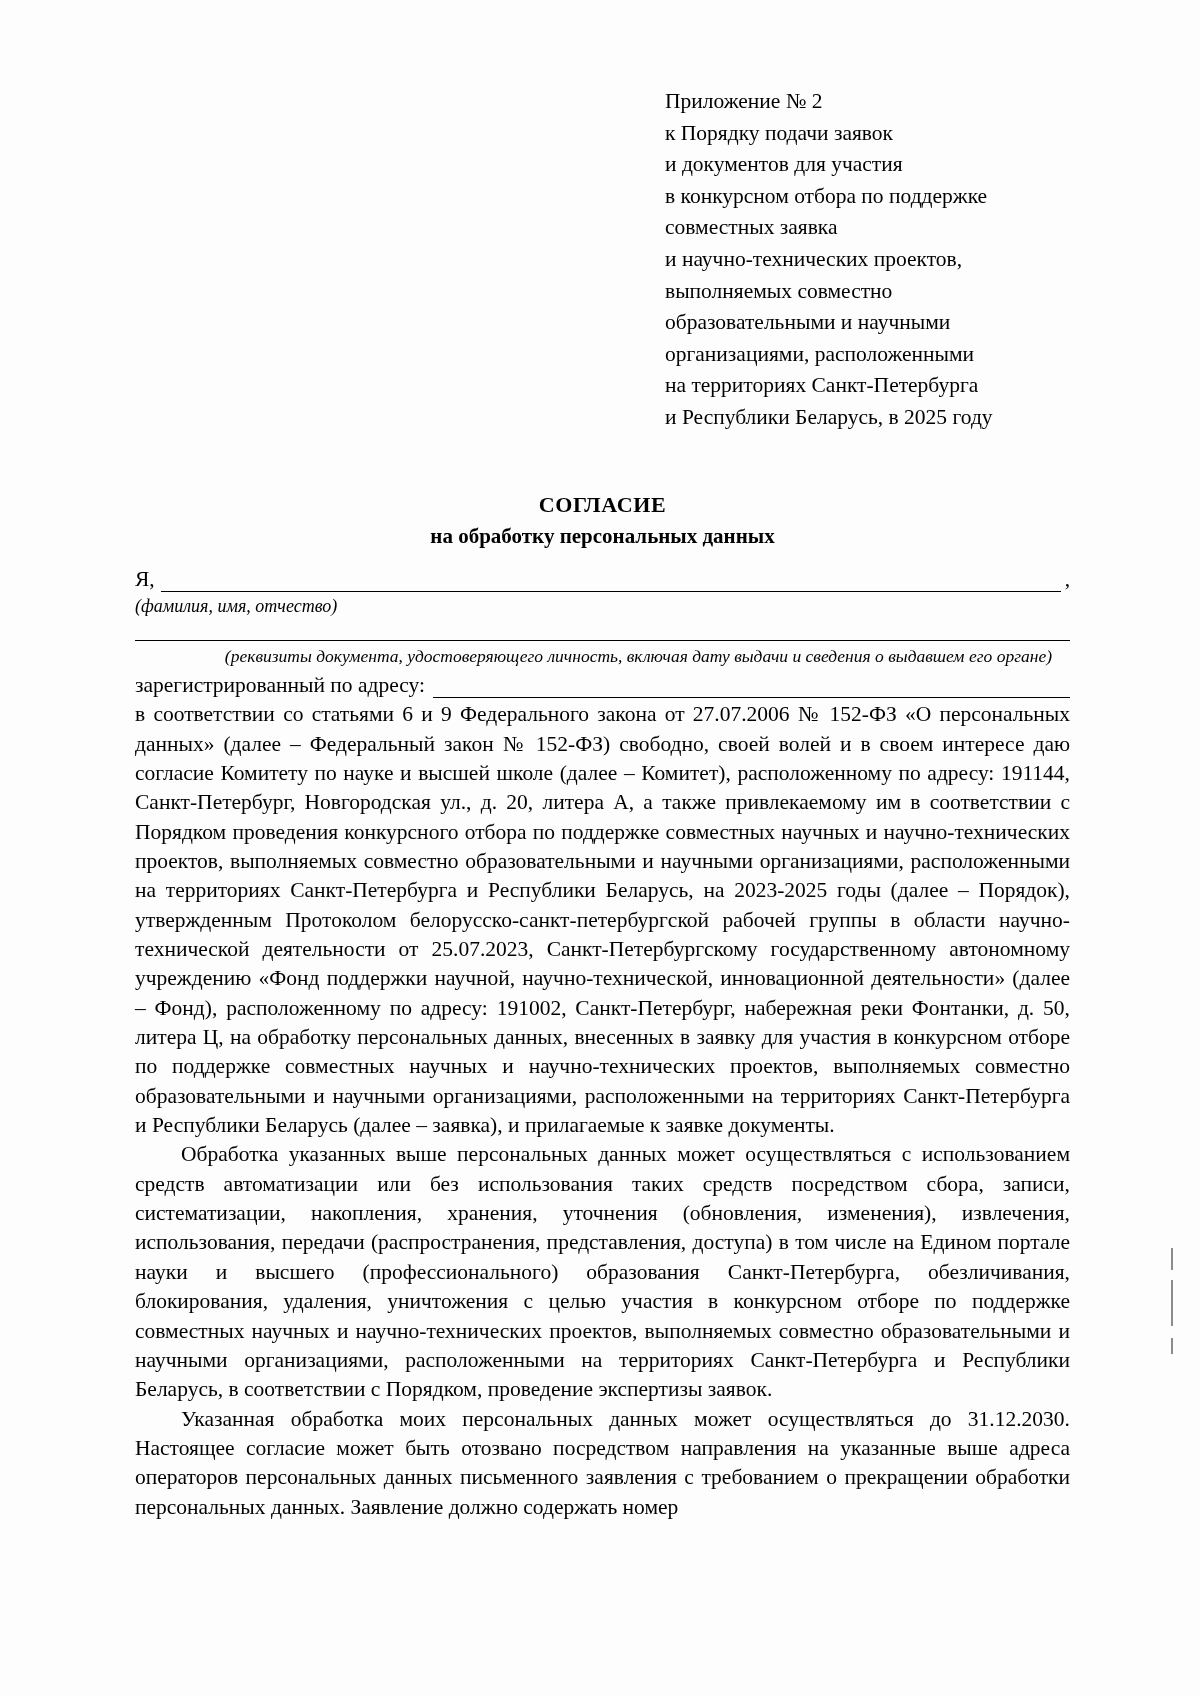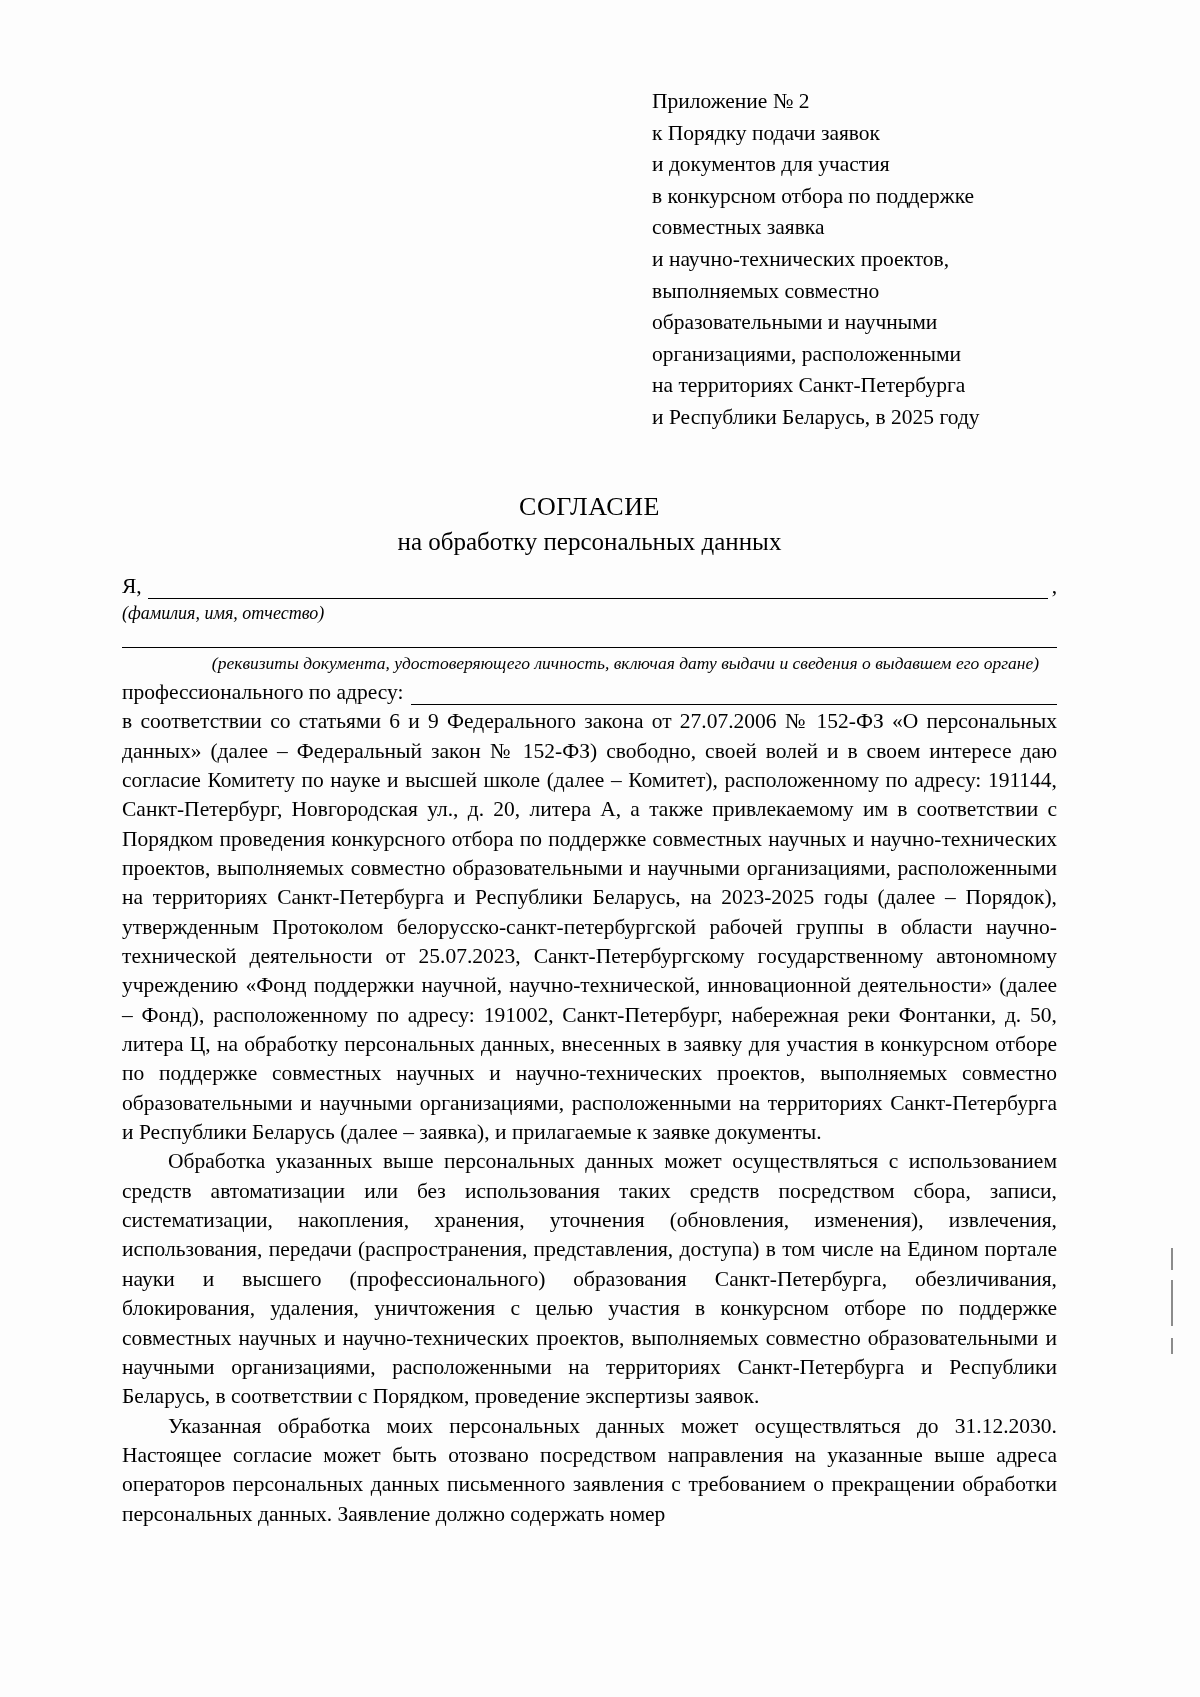--- a/index.html
+++ b/index.html
@@ -14,21 +14,21 @@
   .page {
     position: relative;
     width: 1200px;
     height: 1697px;
     margin: 0 auto;
     background: #fdfdfd;
     overflow: hidden;
   }
   .content {
     position: absolute;
-    left: 122px;
+    left: 135px;
     top: 0;
     width: 935px;
   }
 
   
   .appendix {
     margin-top: 86px;
     margin-left: 530px;
     width: 400px;
     font-size: 21.5px;
@@ -38,27 +38,27 @@
   .appendix div {
     white-space: nowrap;
   }
 
   
   .title-wrap {
     margin-top: 58px;
     text-align: center;
   }
   .title-main {
-    font-size: 26px;
-    font-weight: normal;
+    font-size: 22px;
+    font-weight: bold;
     letter-spacing: 0.6px;
   }
   .title-sub {
-    font-size: 25px;
-    font-weight: normal;
+    font-size: 21px;
+    font-weight: bold;
     margin-top: 6px;
   }
 
   
   .ya-row {
     display: flex;
     align-items: flex-end;
     margin-top: 18px;
     font-size: 21.5px;
   }
@@ -164,21 +164,21 @@
       <span class="ya-label">Я,</span>
       <span class="rule"></span>
       <span class="ya-tail">,</span>
     </div>
     <div class="caption">(фамилия, имя, отчество)</div>
 
     <div class="rule-full"></div>
     <div class="caption-wide">(реквизиты документа, удостоверяющего личность, включая дату выдачи и сведения о выдавшем его органе)</div>
 
     <div class="addr-row">
-      <span class="addr-label">профессионального по адресу:</span>
+      <span class="addr-label">зарегистрированный по адресу:</span>
       <span class="rule"></span>
     </div>
 
     <p class="body first-line-tight">в соответствии со статьями 6 и 9 Федерального закона от 27.07.2006 № 152-ФЗ «О персональных данных» (далее – Федеральный закон № 152-ФЗ) свободно, своей волей и в своем интересе даю согласие Комитету по науке и высшей школе (далее – Комитет), расположенному по адресу: 191144, Санкт-Петербург, Новгородская ул., д. 20, литера А, а также привлекаемому им в соответствии с Порядком проведения конкурсного отбора по поддержке совместных научных и научно-технических проектов, выполняемых совместно образовательными и научными организациями, расположенными на территориях Санкт-Петербурга и Республики Беларусь, на 2023-2025 годы (далее – Порядок), утвержденным Протоколом белорусско-санкт-петербургской рабочей группы в области научно-технической деятельности от 25.07.2023, Санкт-Петербургскому государственному автономному учреждению «Фонд поддержки научной, научно-технической, инновационной деятельности» (далее – Фонд), расположенному по адресу: 191002, Санкт-Петербург, набережная реки Фонтанки, д. 50, литера Ц, на обработку персональных данных, внесенных в заявку для участия в конкурсном отборе по поддержке совместных научных и научно-технических проектов, выполняемых совместно образовательными и научными организациями, расположенными на территориях Санкт-Петербурга и Республики Беларусь (далее – заявка), и прилагаемые к заявке документы.</p>
     <p class="body indent">Обработка указанных выше персональных данных может осуществляться с использованием средств автоматизации или без использования таких средств посредством сбора, записи, систематизации, накопления, хранения, уточнения (обновления, изменения), извлечения, использования, передачи (распространения, представления, доступа) в том числе на Едином портале науки и высшего (профессионального) образования Санкт-Петербурга, обезличивания, блокирования, удаления, уничтожения с целью участия в конкурсном отборе по поддержке совместных научных и научно-технических проектов, выполняемых совместно образовательными и научными организациями, расположенными на территориях Санкт-Петербурга и Республики Беларусь, в соответствии с Порядком, проведение экспертизы заявок.</p>
     <p class="body indent">Указанная обработка моих персональных данных может осуществляться до 31.12.2030. Настоящее согласие может быть отозвано посредством направления на указанные выше адреса операторов персональных данных письменного заявления с требованием о прекращении обработки персональных данных. Заявление должно содержать номер</p>
 
   </div>
 </div>
 

